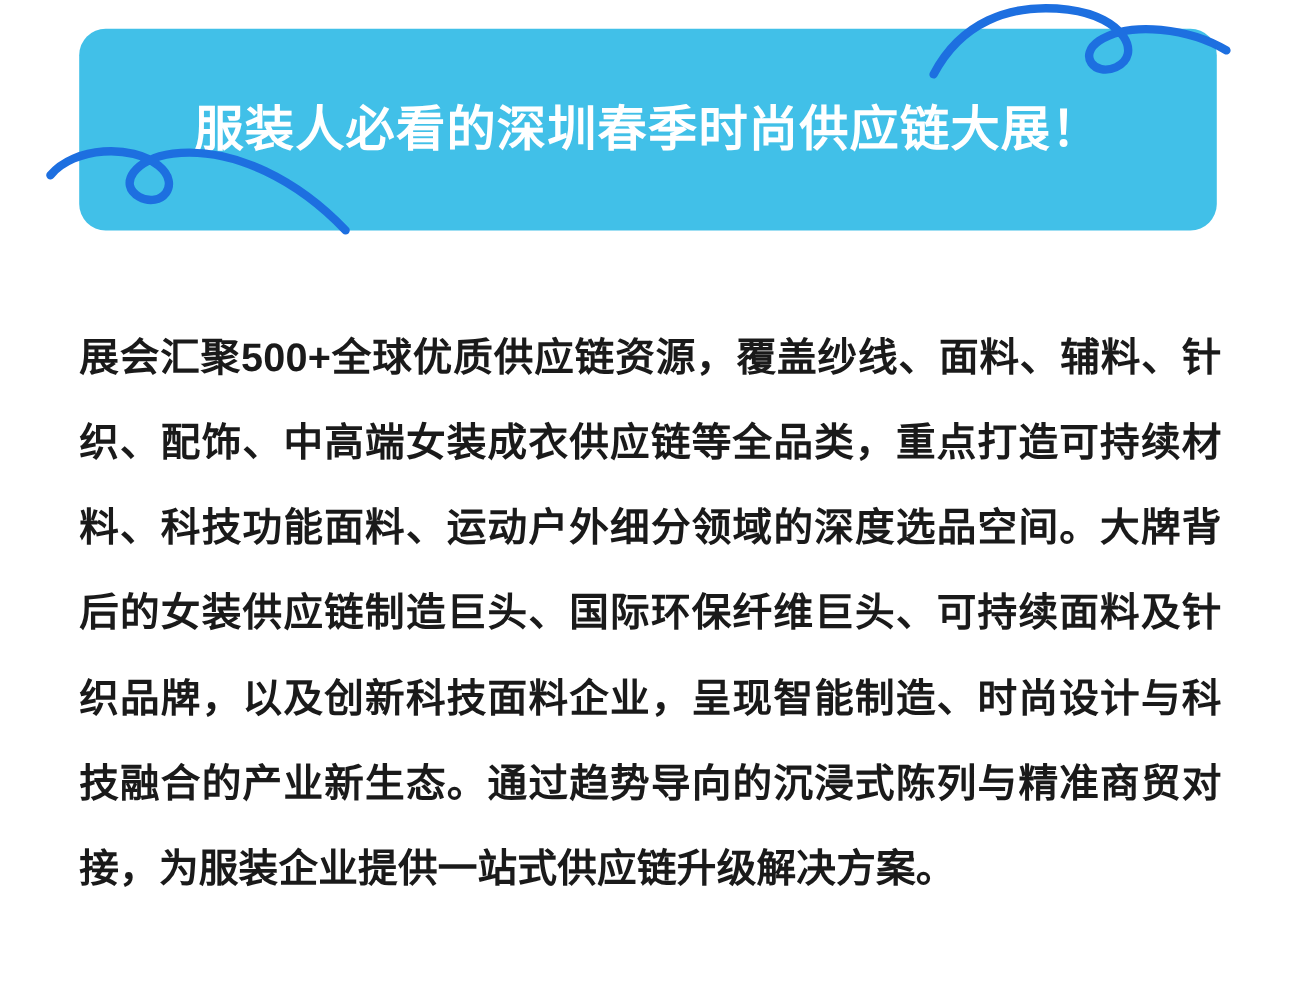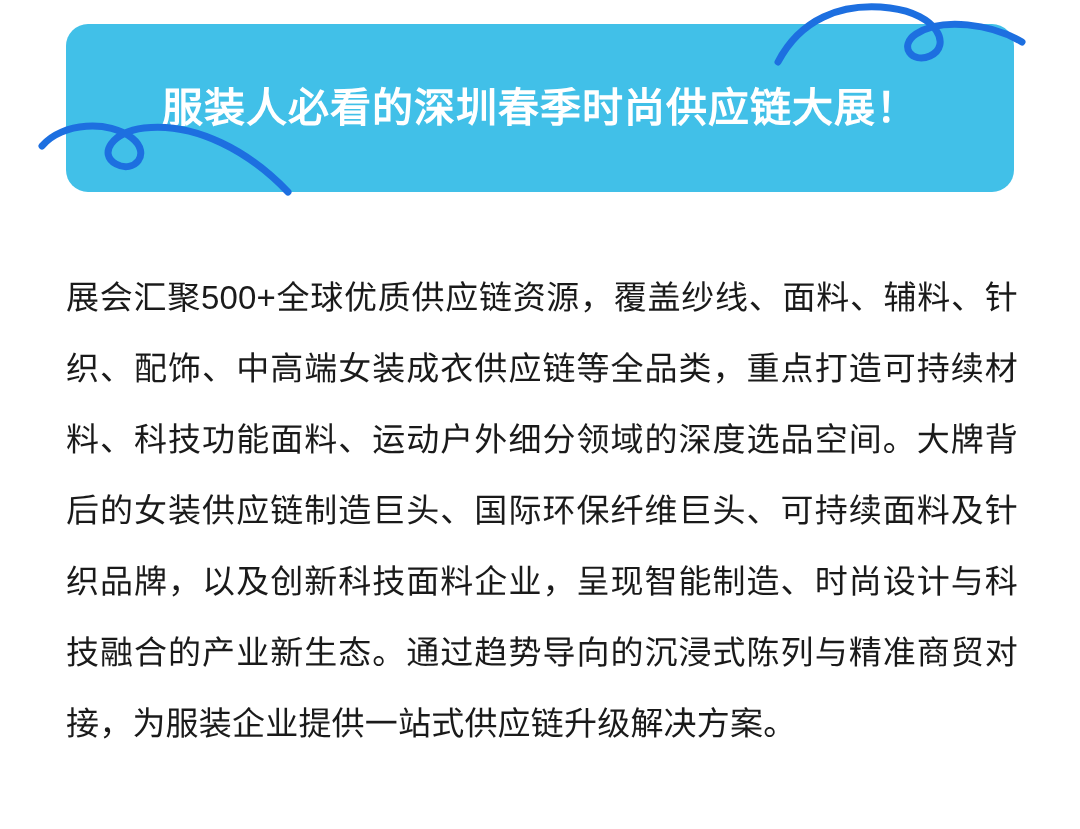--- a/index.html
+++ b/index.html
@@ -79,21 +79,21 @@
     width: 952px;
   }
   .content p {
     margin: 0;
     color: #1a1a1a;
     font-size: 33px;
     line-height: 71px;
     text-align: justify;
     text-align-last: left;
     letter-spacing: 0.2px;
-    font-weight: 400;
+    font-weight: 700;
   }
 </style>
 </head>
 <body>
 
 <div class="page">
 
   <div class="banner-wrap">
 
     <svg class="squiggle top" width="260" height="70" viewBox="0 0 260 70">

